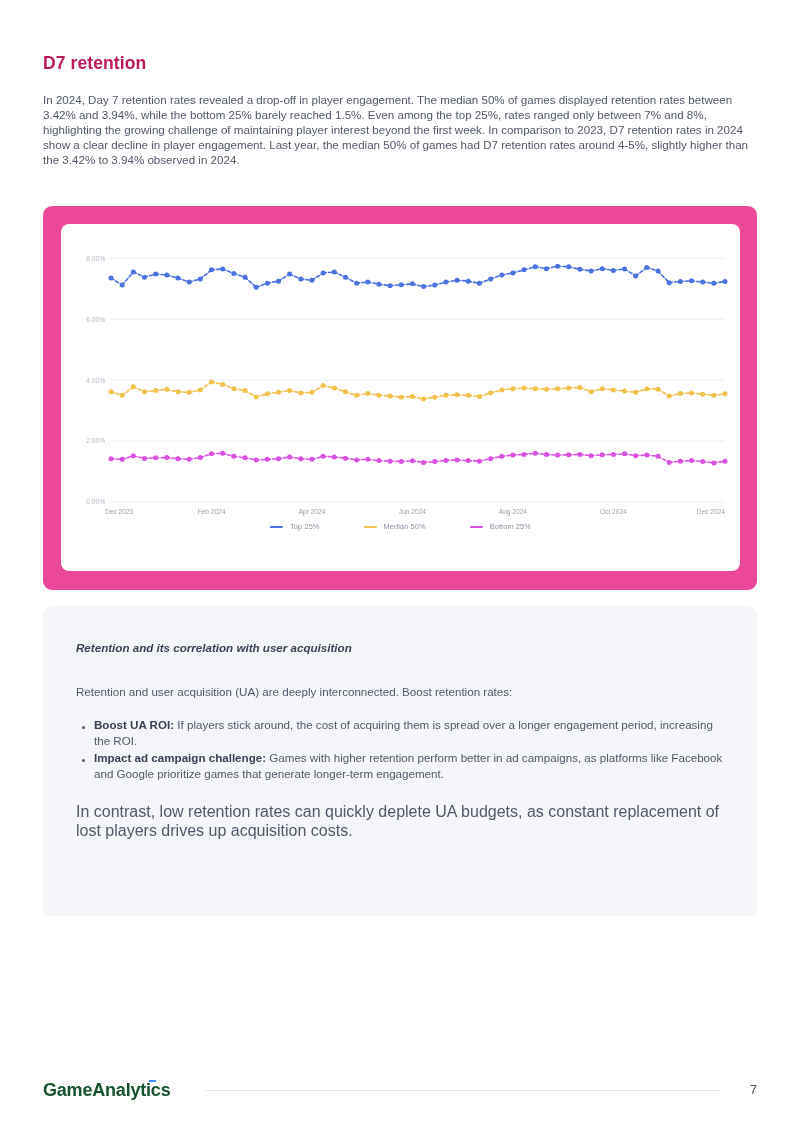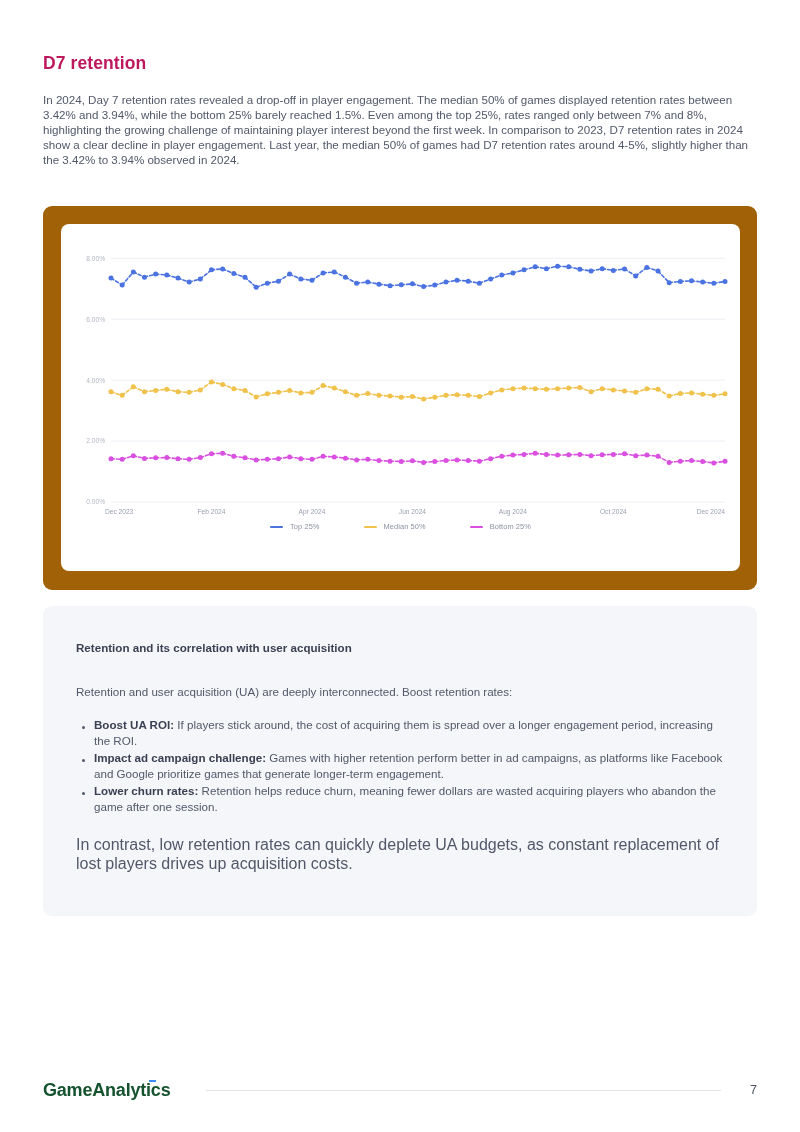--- a/index.html
+++ b/index.html
@@ -45,21 +45,21 @@
     text-align: left;
   }
 
   
   .chart-card-outer {
     position: absolute;
     left: 43px;
     top: 206px;
     width: 714px;
     height: 384px;
-    background: #a16207;
+    background: #ec4899;
     border-radius: 9px;
   }
   .chart-card-inner {
     position: absolute;
     left: 18px;
     top: 18px;
     width: 679px;
     height: 347px;
     background: #ffffff;
     border-radius: 8px;
@@ -115,20 +115,21 @@
     background: #f5f6f9;
     border-radius: 9px;
     box-sizing: border-box;
     padding: 35px 33px 30px 33px;
   }
   .info-title {
     font-size: 11.6px;
     font-weight: bold;
     color: #3b4153;
     margin: 0 0 28px 0;
+    font-style: italic;
   }
   .info-lead {
     font-size: 11.6px;
     line-height: 19.2px;
     color: #525869;
     margin: 0 0 16px 0;
   }
   .info-list {
     margin: 0 0 20px 0;
     padding-left: 18px;
@@ -603,21 +604,20 @@
       </div>
     </div>
   </div>
 
   <div class="info-card">
     <div class="info-title">Retention and its correlation with user acquisition</div>
     <p class="info-lead">Retention and user acquisition (UA) are deeply interconnected. Boost retention rates:</p>
     <ul class="info-list" id="info-list">
         <li><b>Boost UA ROI:</b><span> If players stick around, the cost of acquiring them is spread over a longer engagement period, increasing the ROI.</span></li>
         <li><b>Impact ad campaign challenge:</b><span> Games with higher retention perform better in ad campaigns, as platforms like Facebook and Google prioritize games that generate longer-term engagement.</span></li>
-        <li><b>Lower churn rates:</b><span> Retention helps reduce churn, meaning fewer dollars are wasted acquiring players who abandon the game after one session.</span></li>
       </ul>
     <p class="info-outro">In contrast, low retention rates can quickly deplete UA budgets, as constant replacement of lost players drives up acquisition costs.</p>
   </div>
 
   <div class="footer">
     <div class="logo">
       <span>GameAnalytics</span>
       <span class="logo-bar"></span>
     </div>
     <div class="footer-rule"></div>

